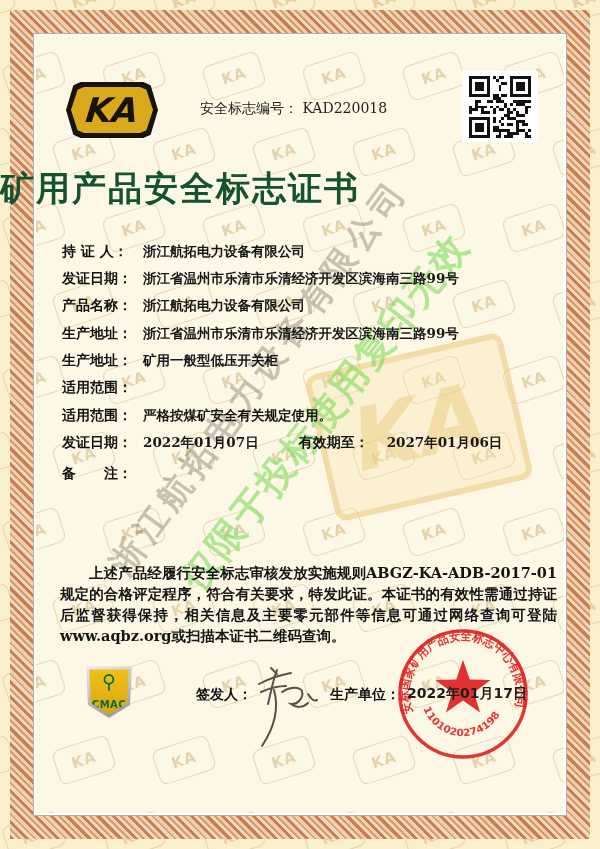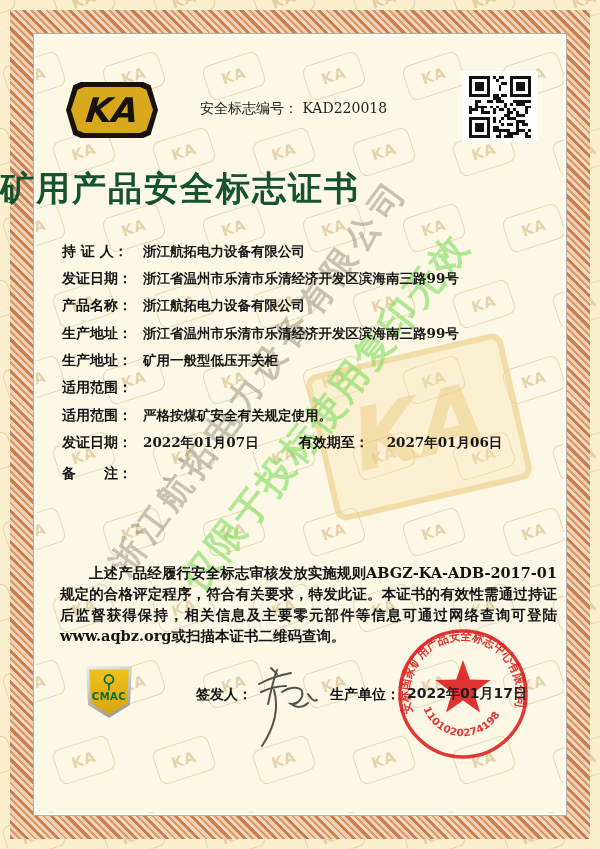--- a/index.html
+++ b/index.html
@@ -57,21 +57,21 @@
          transform:rotate(-52deg);transform-origin:0 50%;}
   
   .cmac{position:absolute;left:84px;top:664px;width:50px;height:54px;
         background:linear-gradient(160deg,#f2f2f2,#8f8f8f);
         clip-path:polygon(50% 100%,8% 76%,4% 4%,96% 4%,92% 76%);
         display:flex;align-items:center;justify-content:center;}
   .cmac-in{width:43px;height:47px;background:linear-gradient(#f0c21c,#d8a40f);
         clip-path:polygon(50% 100%,8% 76%,4% 4%,96% 4%,92% 76%);
         display:flex;flex-direction:column;align-items:center;justify-content:flex-start;padding-top:3px;box-sizing:border-box;}
   .cmac-glyph{font-size:19px;line-height:20px;color:#0b6b33;}
-  .cmac-word{font-size:10px;font-weight:bold;color:#0b6b33;letter-spacing:.5px;margin-top:0px;}
+  .cmac-word{font-size:10px;font-weight:bold;color:#0b6b33;letter-spacing:.5px;margin-top:8px;}
   .foot-lbl{position:absolute;font-weight:bold;font-size:14px;color:#111;}
   .sign-svg{position:absolute;left:246px;top:664px;}
   .seal{position:absolute;left:395px;top:626px;width:136px;height:136px;}
   .seal-date{position:absolute;left:407px;top:685px;font-weight:bold;font-size:14px;color:#1d1d1d;
         font-family:"DejaVu Sans",sans-serif;z-index:4;}
 </style>
 </head>
 <body>
 
 <div class="page">

